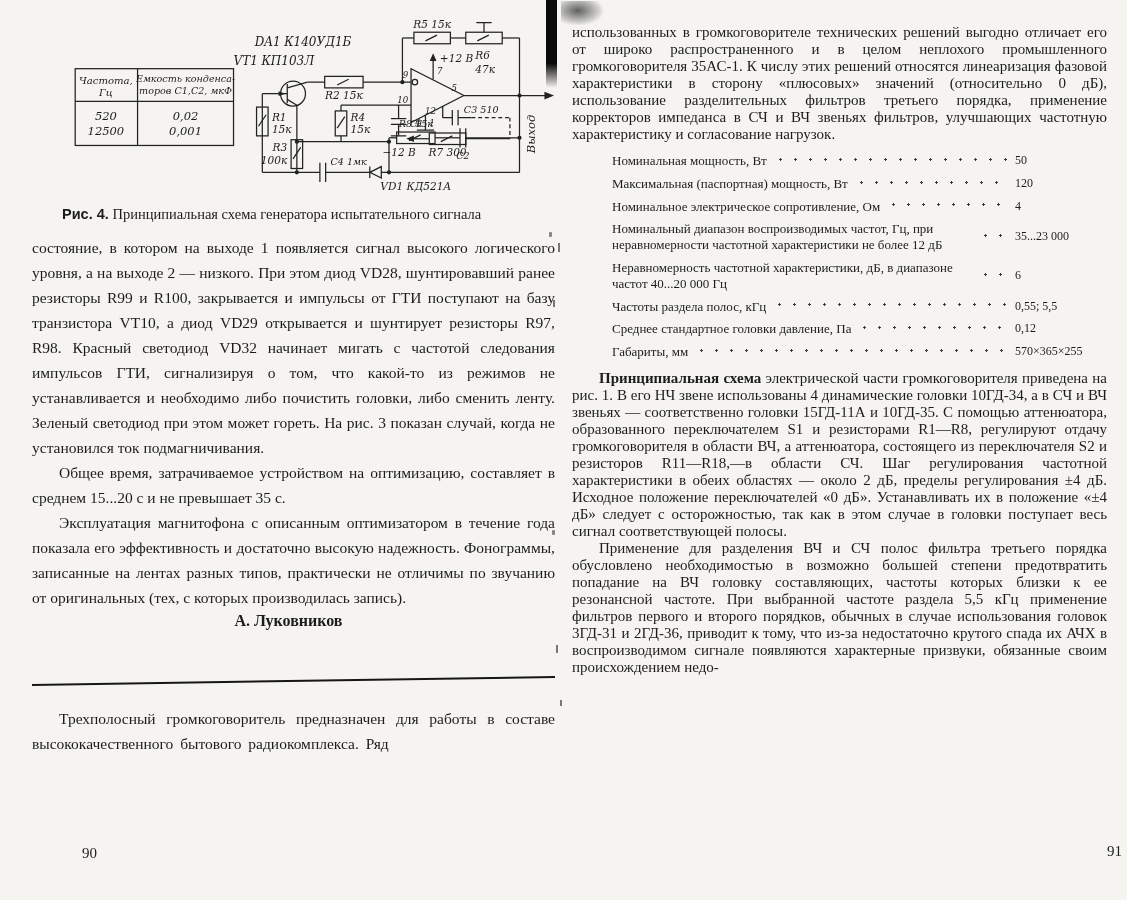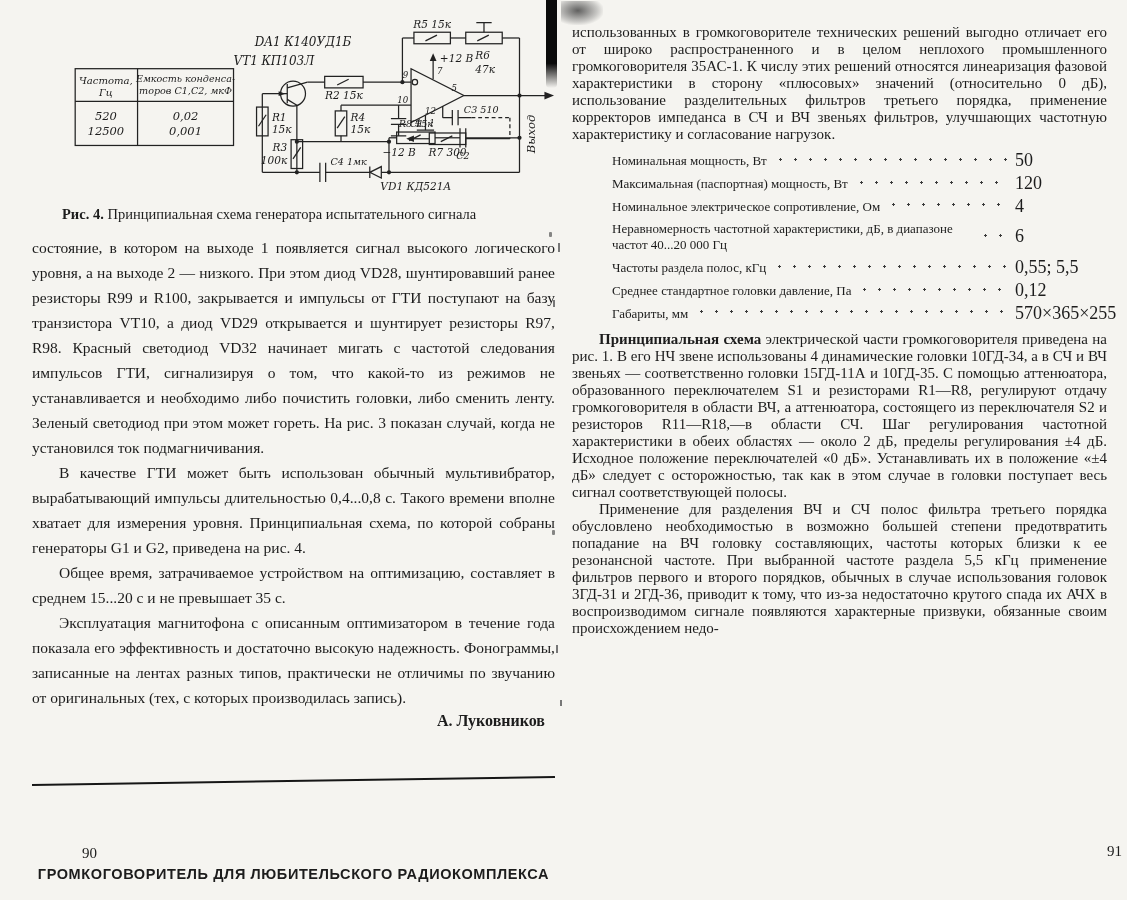--- a/index.html
+++ b/index.html
@@ -20,39 +20,39 @@
   .page { position:absolute; top:0; }
   .page-left  { left:32px;  width:523px; }
   .page-right { left:572px; width:535px; }
   p.body { text-align:justify; font-size:15.5px; line-height:25px; }
   .page-right p.body { font-size:15px; line-height:17px; }
   .indent { text-indent:27px; }
   
   svg.figure { display:block; margin-top:16px; }
   svg.figure text { font-family:"DejaVu Serif", serif; font-style:italic; fill:#1c1c1c; }
   .caption { font-size:14.5px; margin:4px 0 12px 30px; }
-  .caption b { font-family:Liberation Serif, serif; }
-  
-  .signature { text-align:right; font-weight:bold; font-size:16px; margin:2px 10px 0 0; }
+  .caption b { font-family:Liberation Sans, sans-serif; }
+  
+  .signature { text-align:center; font-weight:bold; font-size:16px; margin:2px 10px 0 0; }
   .divider { height:2px; background:#161616; margin-top:50px; transform:rotate(-0.85deg); }
   .heading { font-family:"Liberation Sans", sans-serif; font-weight:bold; font-size:14.5px;
     letter-spacing:.6px; text-align:center; margin-top:84px; }
   .intro { margin-top:24px; word-spacing:3px; }
   .pagenum { position:absolute; font-size:15px;margin-left:35px; }
   .pn-left  { left:47px;  top:845px; }
   .pn-right { left:1072px; top:843px; }
   
   .specs { margin:10px 0 10px 40px; }
   .spec-row { display:flex; align-items:center; margin-bottom:7px;
     font-size:13px; line-height:15.8px; }
   .spec-label { max-width:360px; }
   .spec-dots { flex:1; height:5px; margin:0 6px 3px 6px;
     background-image:radial-gradient(circle, #3a3a3a 1.15px, transparent 1.3px);
     background-size:15px 5px; background-repeat:repeat-x; background-position:left bottom; }
-  .spec-value { width:92px; flex:0 0 92px; font-size:18px;font-family:Liberation Serif, serif; }
+  .spec-value { width:92px; flex:0 0 92px; font-size:12px;font-family:Liberation Serif, serif; }
 </style>
 </head>
 <body>
 
 <div class="sheet">
 
   <div class="gutter-bar"></div>
   <div class="gutter-smudge"></div>
   <div class="tick" style="left:558px; top:243px; height:9px;"></div>
   <div class="tick" style="left:553px; top:300px; height:7px;"></div>
@@ -216,29 +216,27 @@
         </g>
       </g>
     </svg>
 
     <div class="caption">
       <b>Рис. 4.</b>
       <span>Принципиальная схема генератора испытательного сигнала</span>
     </div>
 
     <p class="body" style="margin-top:8px;">состояние, в котором на выходе 1 появляется сигнал высокого логического уровня, а на выходе 2 — низкого. При этом диод VD28, шунтировавший ранее резисторы R99 и R100, закрывается и импульсы от ГТИ поступают на базу транзистора VT10, а диод VD29 открывается и шунтирует резисторы R97, R98. Красный светодиод VD32 начинает мигать с частотой следования импульсов ГТИ, сигнализируя о том, что какой-то из режимов не устанавливается и необходимо либо почистить головки, либо сменить ленту. Зеленый светодиод при этом может гореть. На рис. 3 показан случай, когда не установился ток подмагничивания.</p>
-    <p class="body indent">В качестве ГТИ может быть использован обычный мультивибратор, вырабатывающий импульсы длительностью 0,4...0,8 с. Такого времени вполне хватает для измерения уровня. Принципиальная схема, по которой собраны генераторы G1 и G2, приведена на рис. 4.</p>
     <p class="body indent">Общее время, затрачиваемое устройством на оптимизацию, составляет в среднем 15...20 с и не превышает 35 с.</p>
     <p class="body indent">Эксплуатация магнитофона с описанным оптимизатором в течение года показала его эффективность и достаточно высокую надежность. Фонограммы, записанные на лентах разных типов, практически не отличимы по звучанию от оригинальных (тех, с которых производилась запись).</p>
 
     <div class="signature">А. Луковников</div>
 
     <div class="divider"></div>
 
-    <h2 class="heading">ГРОМКОГОВОРИТЕЛЬ ДЛЯ ЛЮБИТЕЛЬСКОГО РАДИОКОМПЛЕКСА</h2>
 
     <p class="body indent intro">Трехполосный громкоговоритель предназначен для работы в составе высококачественного бытового радиокомплекса. Ряд</p>
   </div>
 
   <div class="page page-right" style="top:24px;">
 
     <p class="body">использованных в громкоговорителе технических решений выгодно отличает его от широко распространенного и в целом неплохого промышленного громкоговорителя 35АС-1. К числу этих решений относятся линеаризация фазовой характеристики в сторону «плюсовых» значений (относительно 0 дБ), использование разделительных фильтров третьего порядка, применение корректоров импеданса в СЧ и ВЧ звеньях фильтров, улучшающих частотную характеристику и согласование нагрузок.</p>
 
     <div class="specs">
       <div class="spec-row">
@@ -248,20 +246,25 @@
       </div>
       <div class="spec-row">
         <span class="spec-label">Максимальная (паспортная) мощность, Вт</span>
         <span class="spec-dots"></span>
         <span class="spec-value">120</span>
       </div>
       <div class="spec-row">
         <span class="spec-label">Номинальное электрическое сопротивление, Ом</span>
         <span class="spec-dots"></span>
         <span class="spec-value">4</span>
+      </div>
+      <div class="spec-row">
+        <span class="spec-label">Номинальный диапазон воспроизводимых частот, Гц, при неравномерности частотной характеристики не более 12 дБ</span>
+        <span class="spec-dots"></span>
+        <span class="spec-value">35...23 000</span>
       </div>
       <div class="spec-row">
         <span class="spec-label">Неравномерность частотной характеристики, дБ, в диапазоне частот 40...20 000 Гц</span>
         <span class="spec-dots"></span>
         <span class="spec-value">6</span>
       </div>
       <div class="spec-row">
         <span class="spec-label">Частоты раздела полос, кГц</span>
         <span class="spec-dots"></span>
         <span class="spec-value">0,55;  5,5</span>

